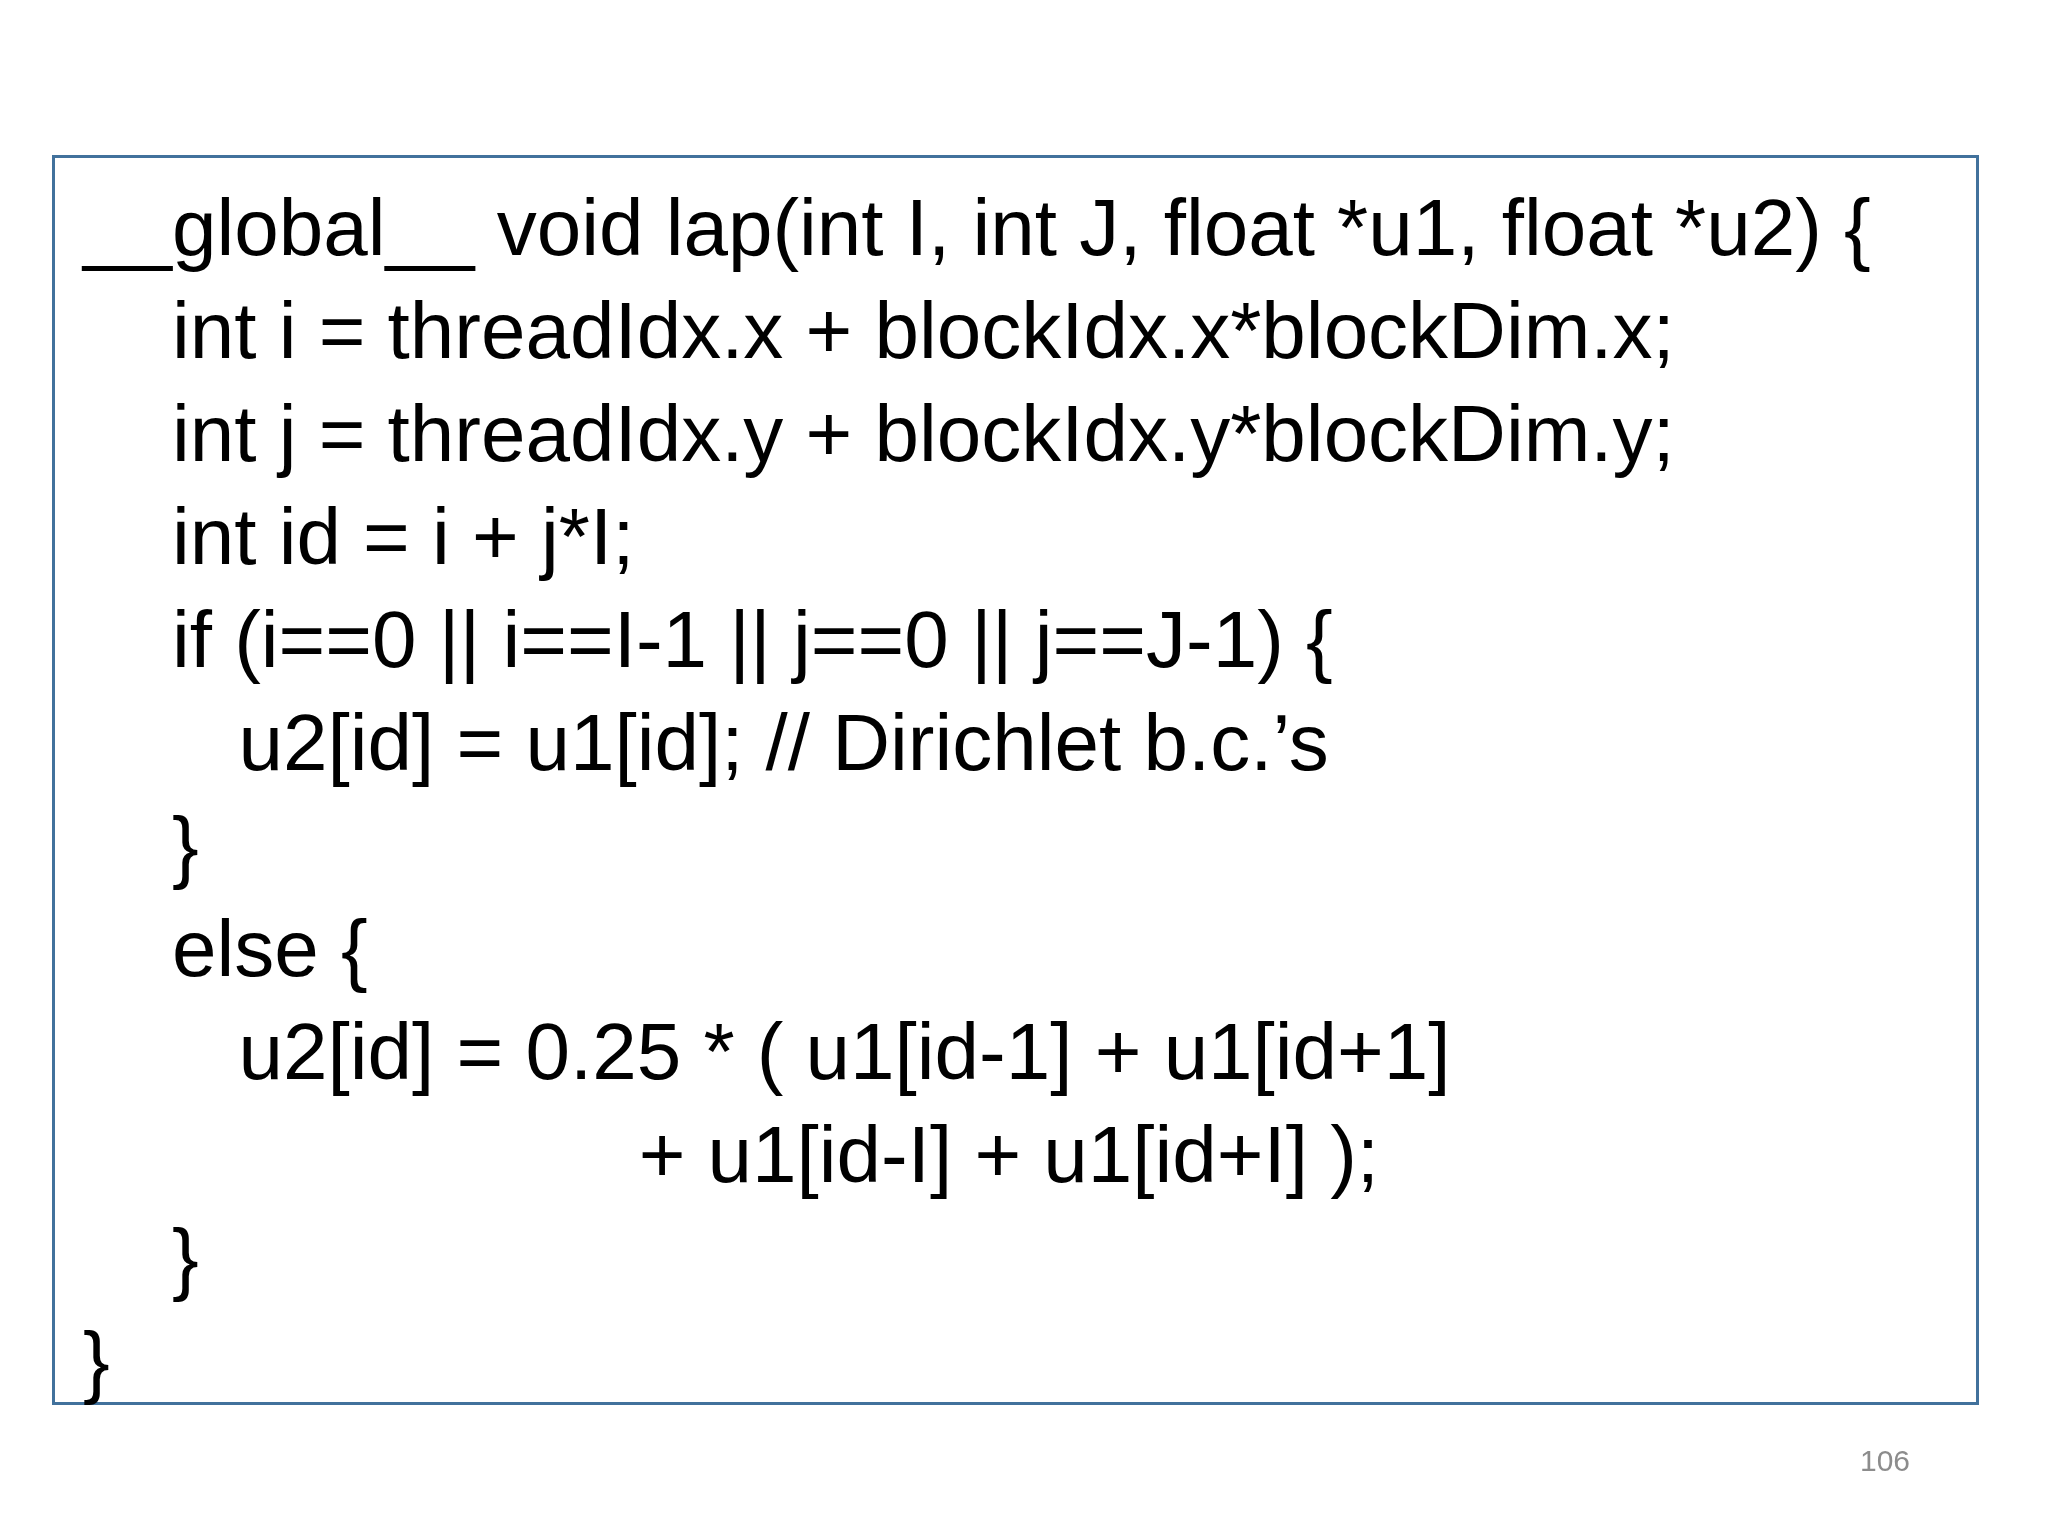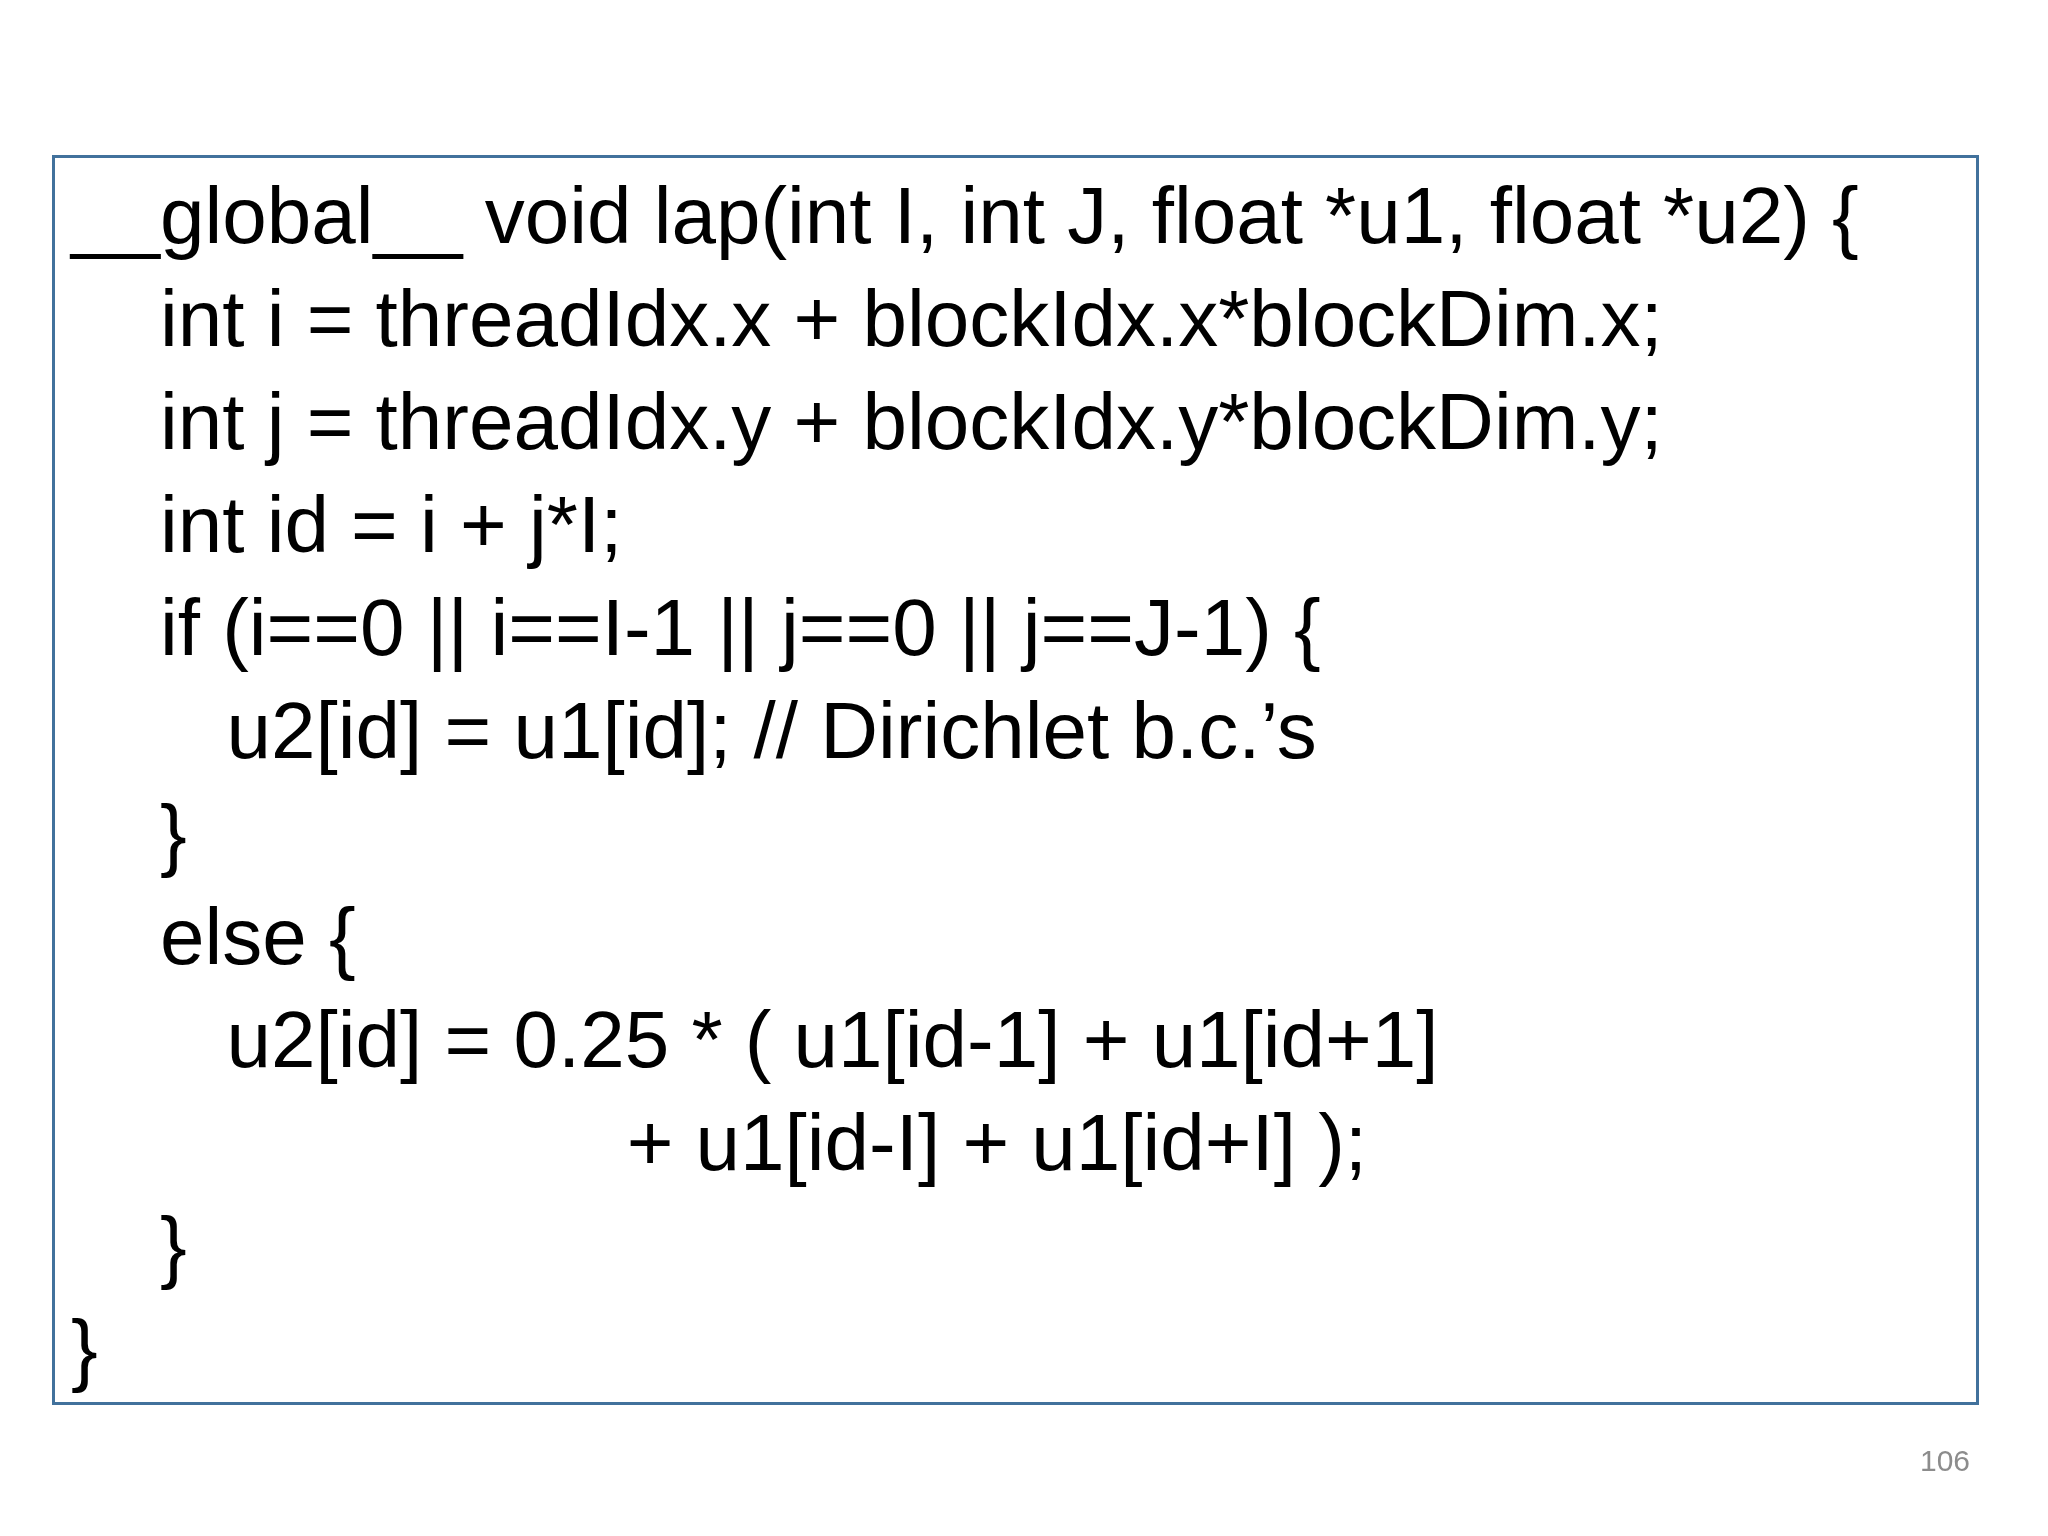--- a/index.html
+++ b/index.html
@@ -23,36 +23,36 @@
     position: absolute;
     left: 52px;
     top: 155px;
     width: 1927px;
     height: 1250px;
     box-sizing: border-box;
     border: 3px solid #41719C;
     background: #ffffff;
   }
   .code-block {
-    margin: 4px;
+    margin: 16px;
     padding: 2px 0 0 12px;
     font-family: "Liberation Sans", sans-serif;
     font-size: 80px;
     line-height: 103px;
     color: #000000;
     white-space: pre;
     overflow: hidden;
   }
   .code-line {
     white-space: pre;
     height: 103px;
   }
   .page-number {
     position: absolute;
-    left: 1920px;
+    left: 1860px;
     top: 1444px;
     font-family: "Liberation Sans", sans-serif;
     font-size: 30px;
     color: #8C8C8C;
   }
 </style>
 </head>
 <body>
 
 <div class="slide">

